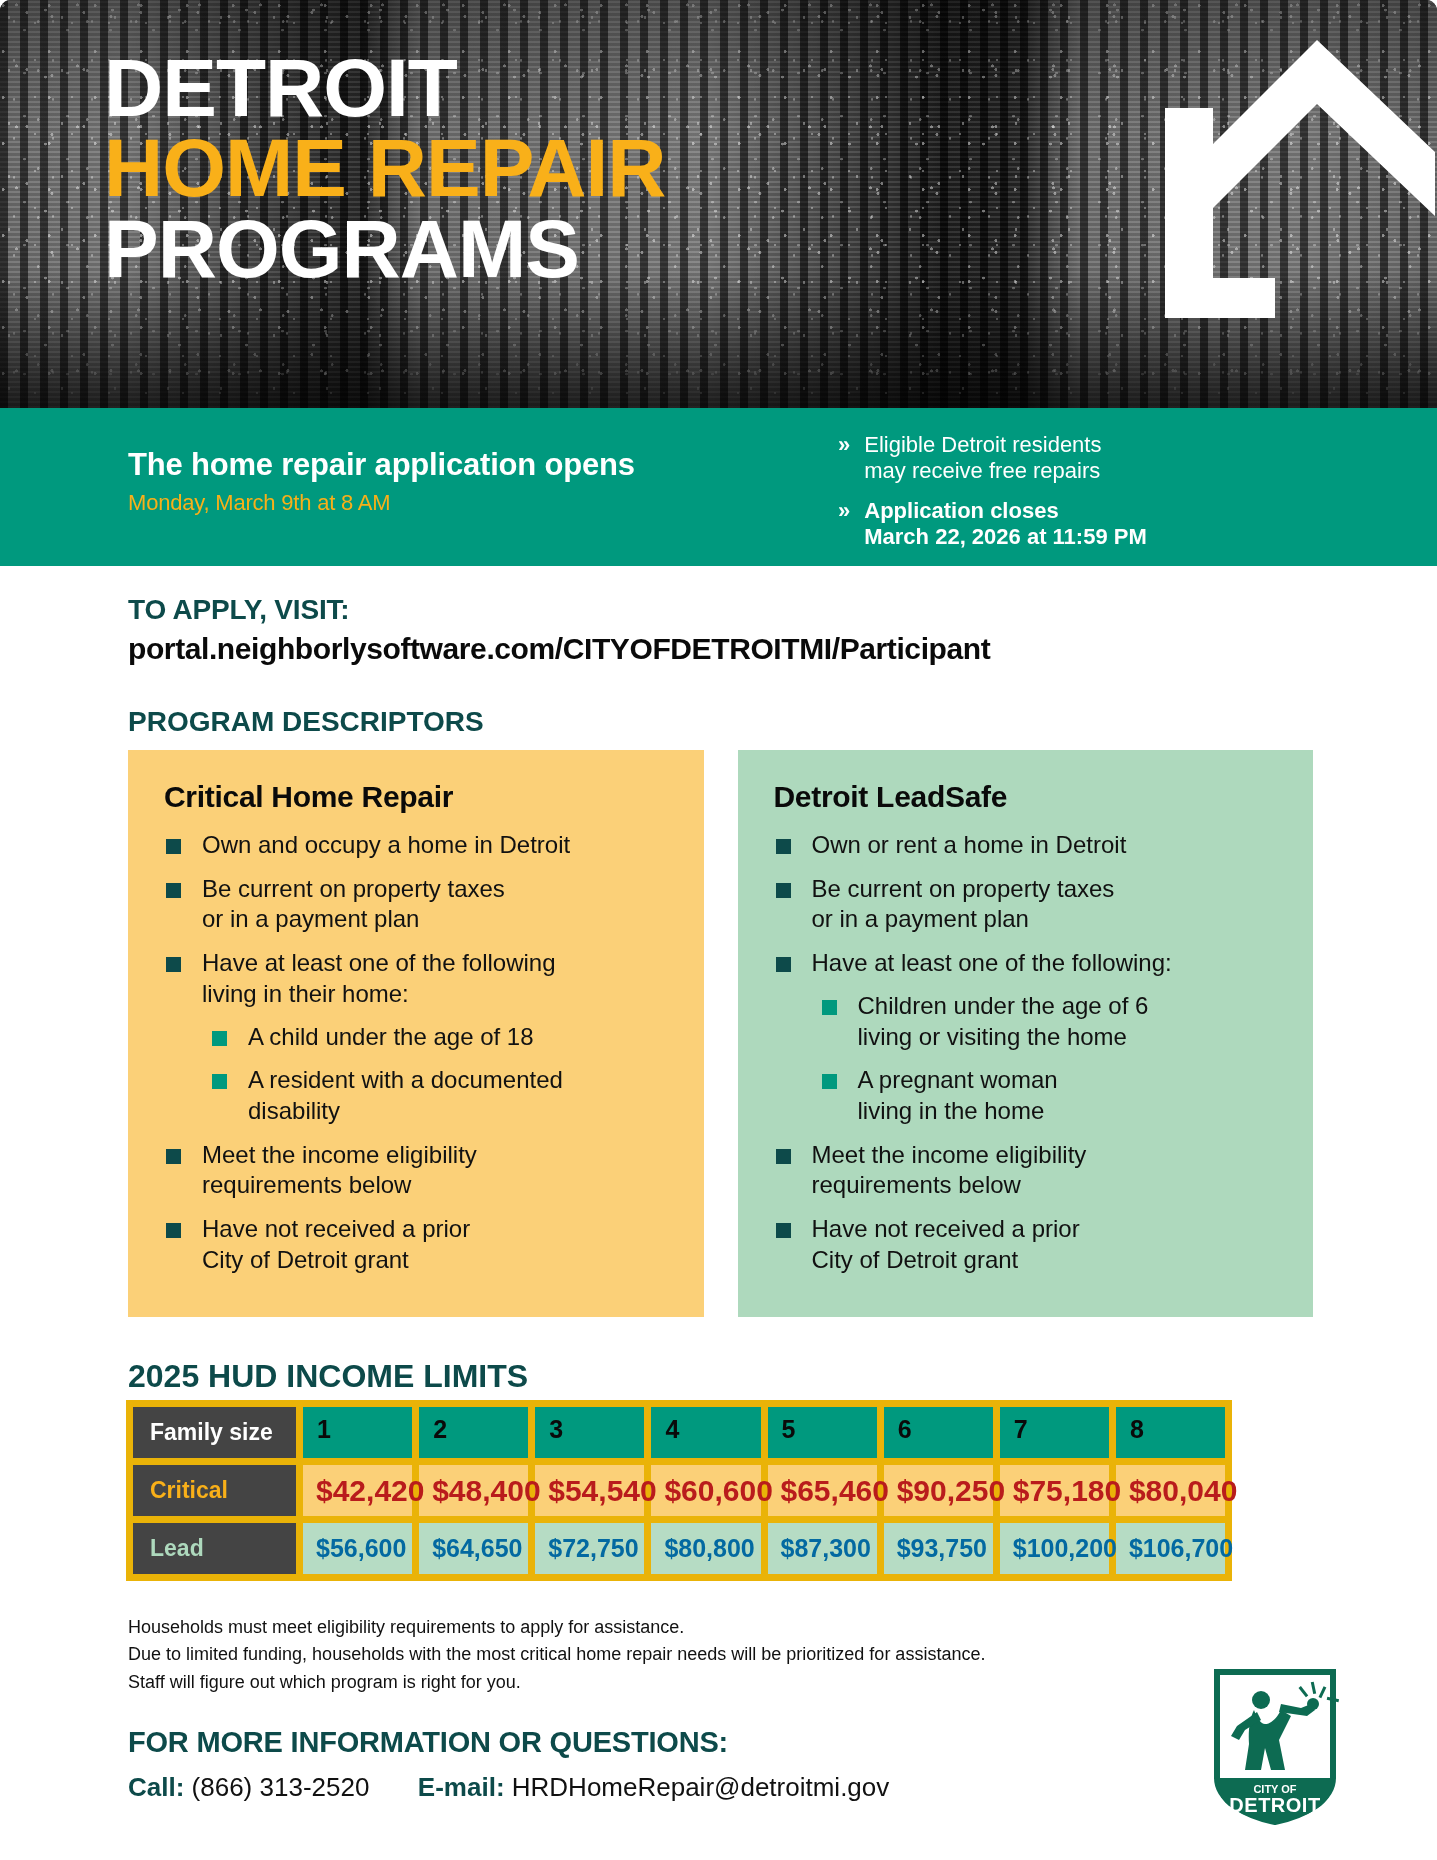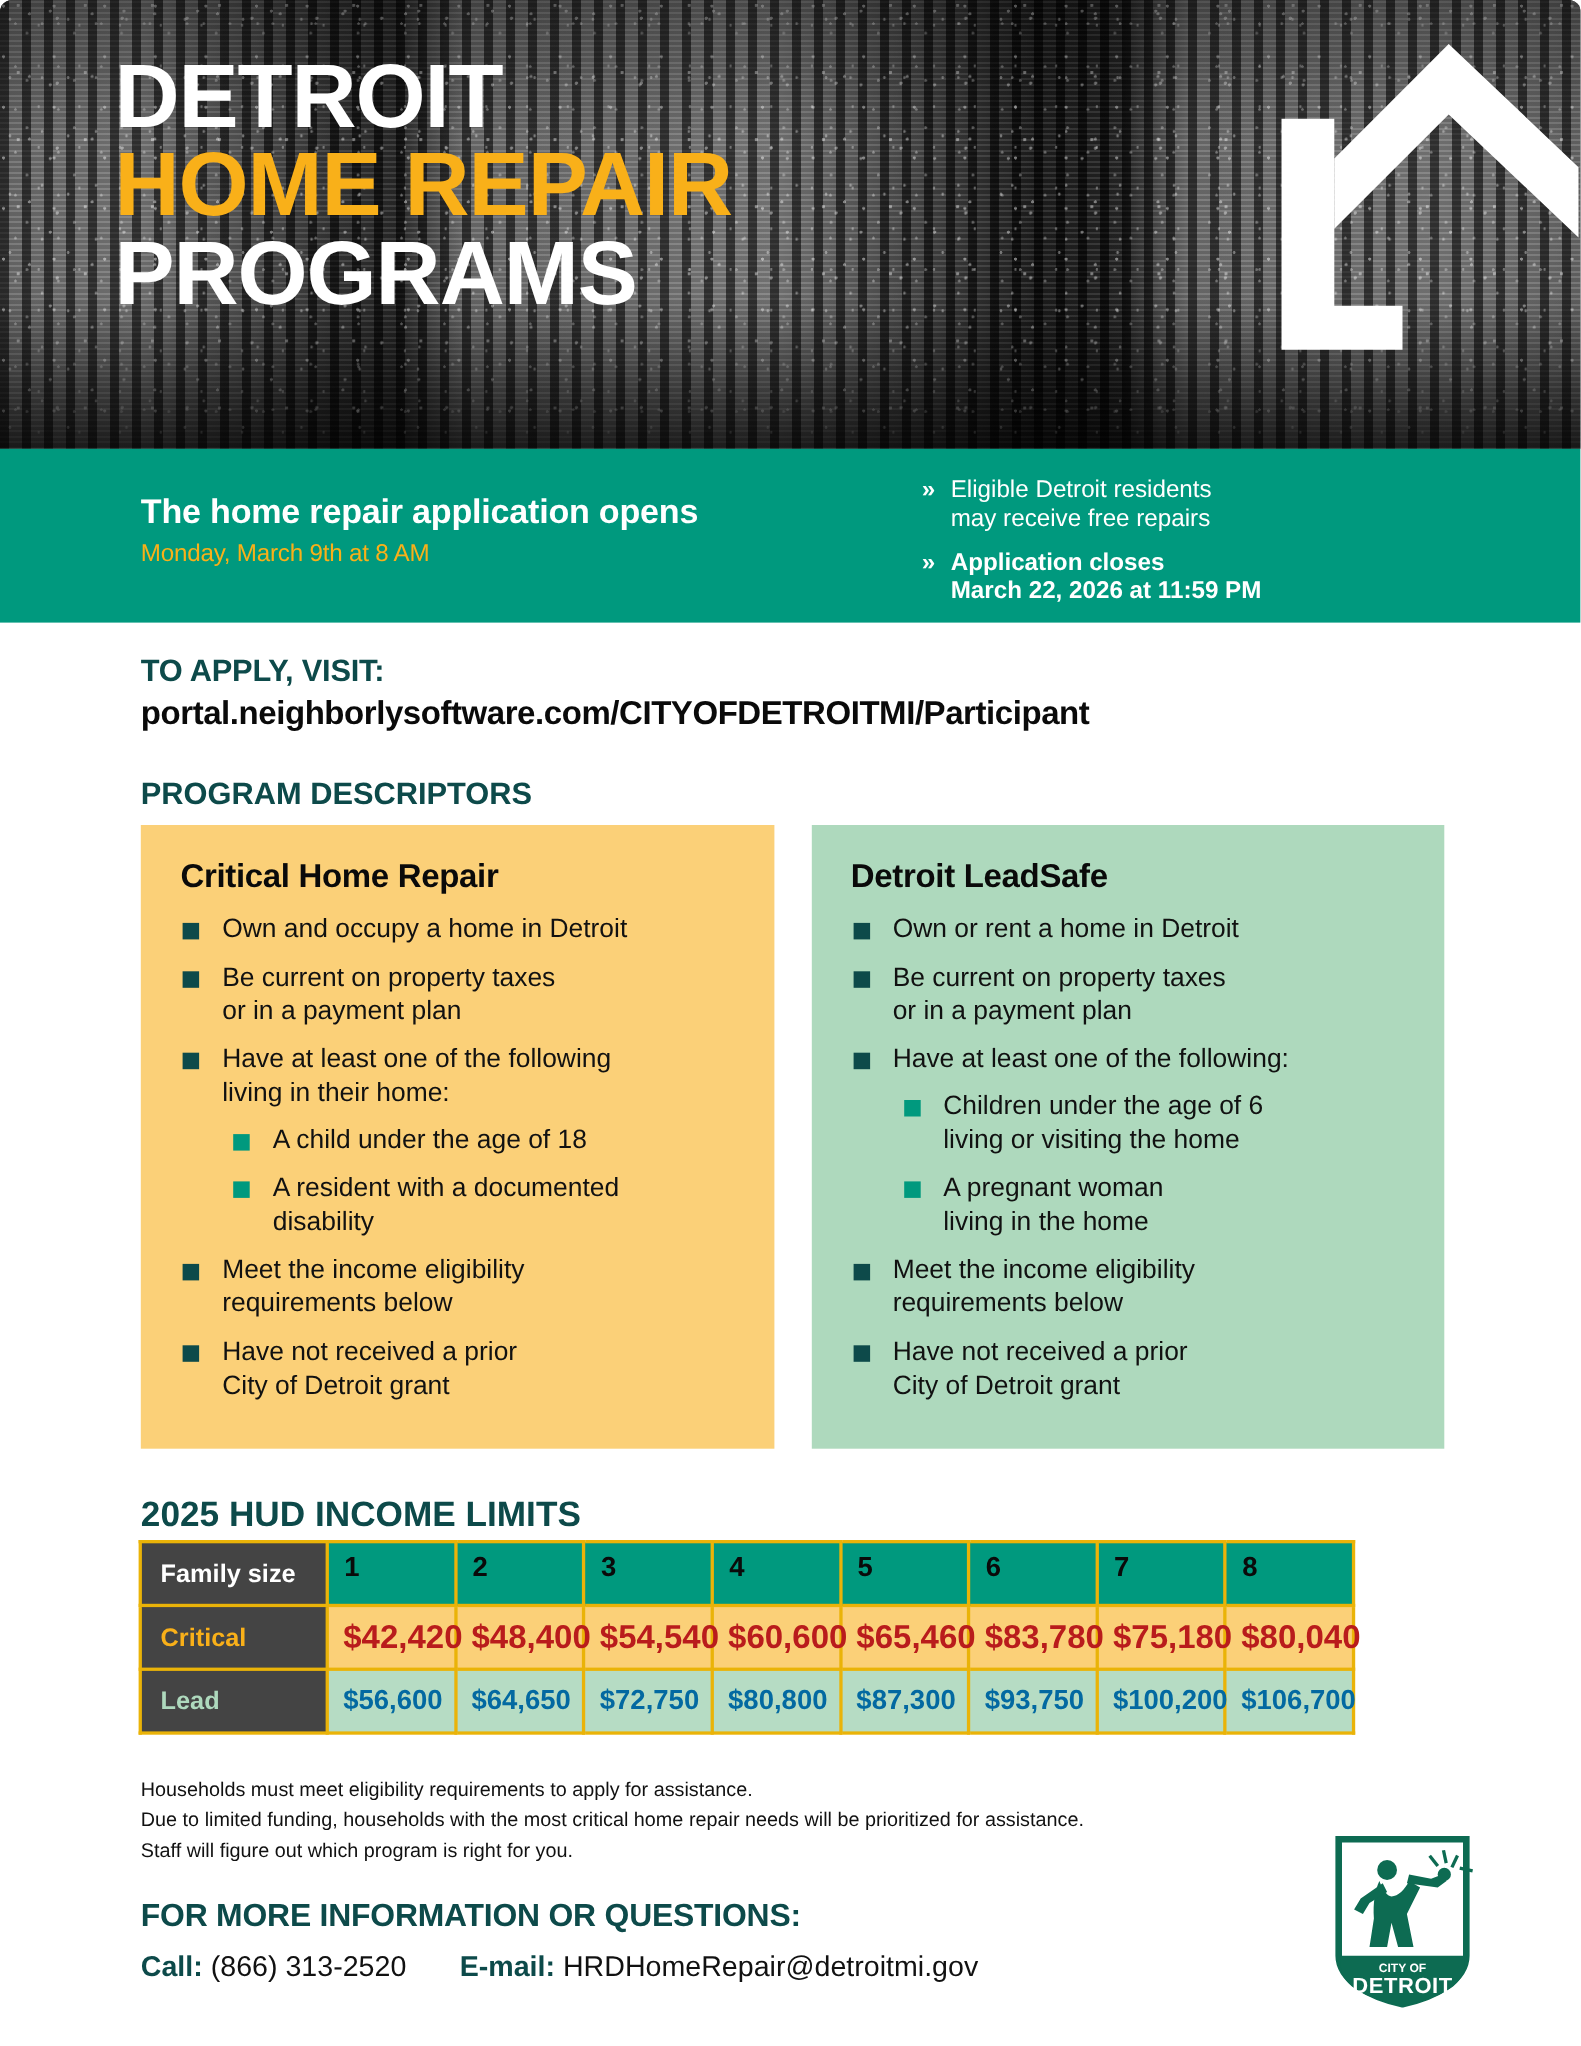--- a/index.html
+++ b/index.html
@@ -253,21 +253,21 @@
   
   .hud-table {
     position: absolute;
     left: 126px;
     top: 1400px;
     border-collapse: collapse;
     width: 1106px;
     table-layout: fixed;
   }
   .hud-table td, .hud-table th {
-    border: 3px solid #eab308;
+    border: 7px solid #eab308;
     height: 58px;
     text-align: left;
     box-sizing: border-box;
   }
   .hud-table .rowlabel {
     background: #444444;
     width: 170px;
     padding-left: 17px;
     font-weight: bold;
     font-size: 23px;
@@ -451,21 +451,21 @@
       </tr>
     </thead>
     <tbody>
       <tr>
         <td class="rowlabel c">Critical</td>
         <td class="crit">$42,420</td>
         <td class="crit">$48,400</td>
         <td class="crit">$54,540</td>
         <td class="crit">$60,600</td>
         <td class="crit">$65,460</td>
-        <td class="crit">$83,780</td>
+        <td class="crit">$90,250</td>
         <td class="crit">$75,180</td>
         <td class="crit">$80,040</td>
       </tr>
       <tr>
         <td class="rowlabel l">Lead</td>
         <td class="lead">$56,600</td>
         <td class="lead">$64,650</td>
         <td class="lead">$72,750</td>
         <td class="lead">$80,800</td>
         <td class="lead">$87,300</td>

